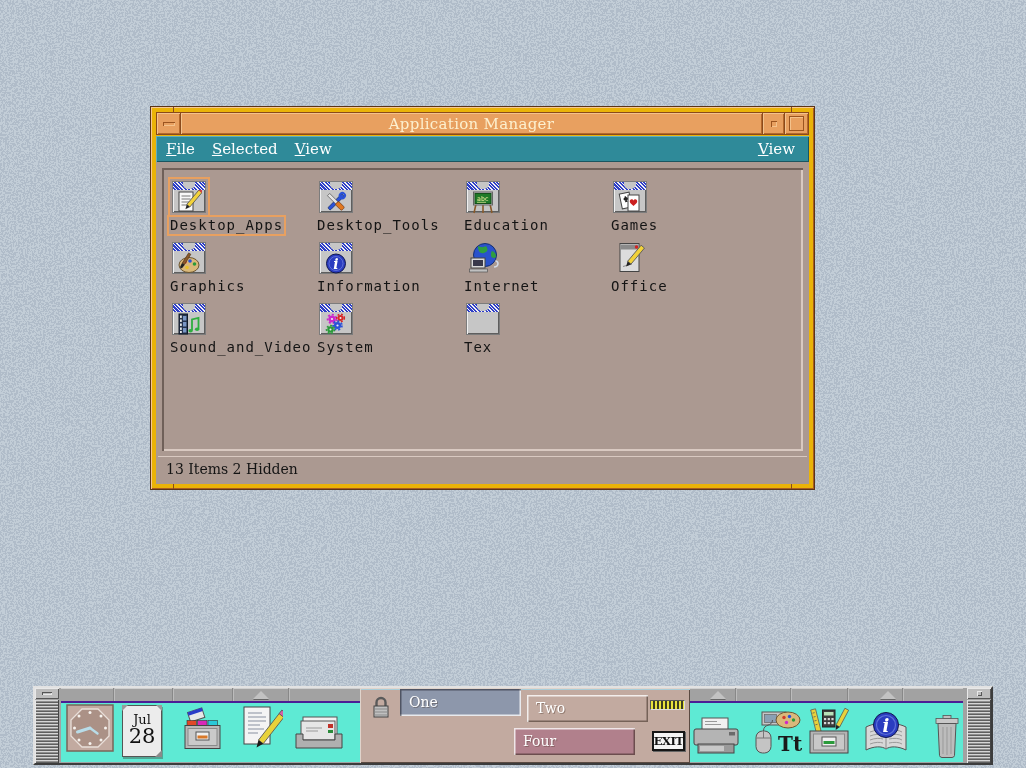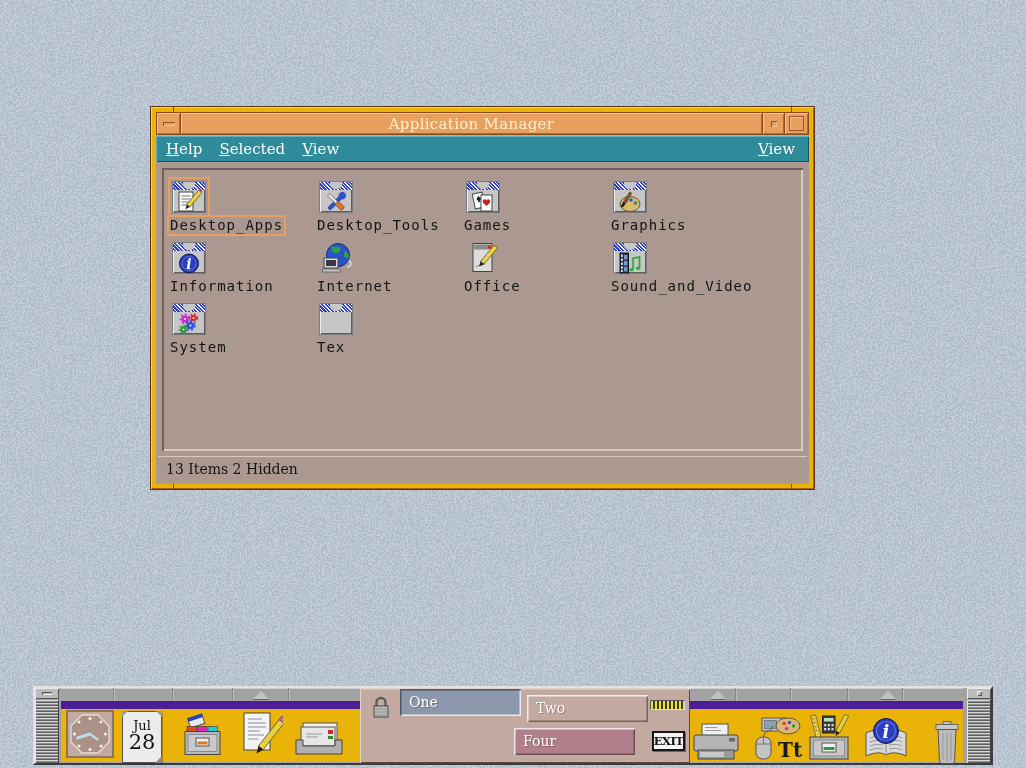--- a/index.html
+++ b/index.html
@@ -79,21 +79,21 @@
     box-sizing:border-box;
   }
   .p-strip{position:absolute;left:26px;top:0;width:902px;height:13px;background:#a2a2a2;
     box-shadow:inset 0 1px 0 #cfcfcf;}
   .sep{position:absolute;top:0;bottom:0;width:2px;
     background:linear-gradient(90deg,#6e6e6e,#d6d6d6);}
   .subpanel-arrow{position:absolute;top:3px;width:0;height:0;
     border-left:8px solid transparent;border-right:8px solid transparent;
     border-bottom:8px solid #c2c2c2;filter:drop-shadow(0 1px 0 #666);}
   .p-pink{position:absolute;left:26px;top:13px;width:902px;height:61px;
-    background:#eab308;border-top:8px solid #4c1d95;box-sizing:border-box;padding-left:28px;}
+    background:#5eead4;border-top:2px solid #4c1d95;box-sizing:border-box;padding-left:28px;}
   .p-handle{position:absolute;top:0;width:24px;height:75px;}
   .p-handle.left{left:0;}
   .p-handle.right{right:0;}
   .handle-btn{position:relative;width:100%;height:11px;background:#bcbcbc;
     box-shadow:inset 1px 1px 0 #e8e8e8, inset -1px -1px 0 #555;
     display:flex;align-items:center;justify-content:center;}
   .handle-btn .dash{width:10px;height:3px;background:#bcbcbc;
     box-shadow:inset 1px 1px 0 #555, inset -1px -1px 0 #e8e8e8;}
   .handle-btn .sqdot{width:5px;height:5px;background:#bcbcbc;
     box-shadow:inset 1px 1px 0 #e8e8e8, inset -1px -1px 0 #555;}
@@ -170,21 +170,21 @@
     </div>
     <div class="min-btn">
       <div class="dot"></div>
     </div>
     <div class="max-btn">
       <div class="sq"></div>
     </div>
   </div>
 
   <div class="menubar">
-    <span class="menu-item">Help</span>
+    <span class="menu-item">File</span>
     <span class="menu-item">Selected</span>
     <span class="menu-item">View</span>
     <span class="menu-item menu-help">View</span>
   </div>
 
   <div class="client">
     <div class="iconpane">
       <div class="icon-grid">
 
         <div class="icell selected">
@@ -217,20 +217,35 @@
               </g>
               <g transform="rotate(-45 13 12)">
                 <rect x="11.4" y="1.5" width="3.2" height="12" fill="#e4e4e4" stroke="#555" stroke-width=".7"></rect>
                 <rect x="10.7" y="13" width="4.6" height="9" rx="1.6" fill="#e07820" stroke="#703818" stroke-width=".7"></rect>
               </g>
             </svg>
           </div>
           <div class="ilabel">Desktop_Tools</div>
         </div>
 
+        <div class="icell">
+          <div class="icon-box">
+            <div class="folder"></div>
+              <div class="fband"></div>
+              <div class="fnotch"></div>
+            <svg class="glyph" width="26" height="24" viewBox="0 0 26 24">
+              <path d="M6 14 L4 23 M20 14 L22 23 M13 15 V23" stroke="#8a5a2a" stroke-width="1.6" fill="none"></path>
+              <rect x="3.5" y="2" width="19" height="13" fill="#bdbdbd" stroke="#666"></rect>
+              <rect x="5" y="3.5" width="16" height="10" fill="#1f7a28" stroke="#14511b"></rect>
+              <text x="7" y="11" font-size="6.5" fill="#f5f0a0" font-family="DejaVu Sans Mono, monospace">abc</text>
+              <path d="M7 12.3 h9" stroke="#f5f0a0" stroke-width=".7"></path>
+            </svg>
+          </div>
+          <div class="ilabel">Education</div>
+        </div>
 
         <div class="icell">
           <div class="icon-box">
             <div class="folder"></div>
               <div class="fband"></div>
               <div class="fnotch"></div>
             <svg class="glyph" width="26" height="24" viewBox="0 0 26 24">
               <g transform="rotate(-12 9 12)">
                 <rect x="4" y="3" width="10" height="15" fill="#fff" stroke="#444"></rect>
                 <path d="M8.6 7.4 c-2 .4-2 3 .1 2.9 l-.7 1.7 h2.8 l-.7-1.7 c2.1.1 2.1-2.5.1-2.9 c.3-1.6-1.9-1.6-1.6 0z" fill="#222"></path>

